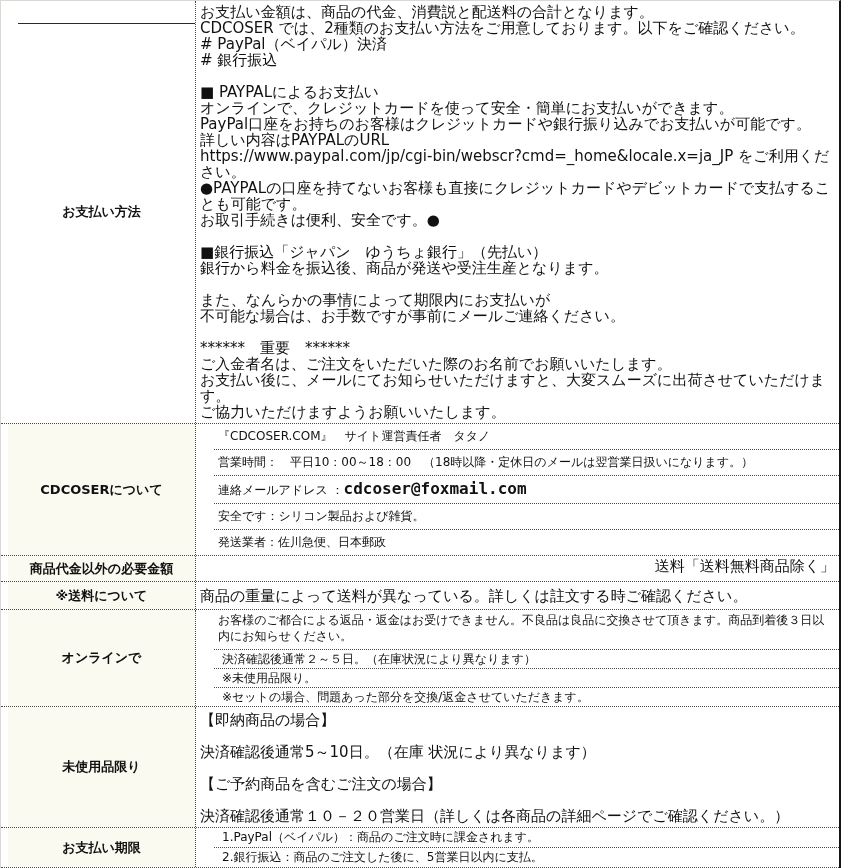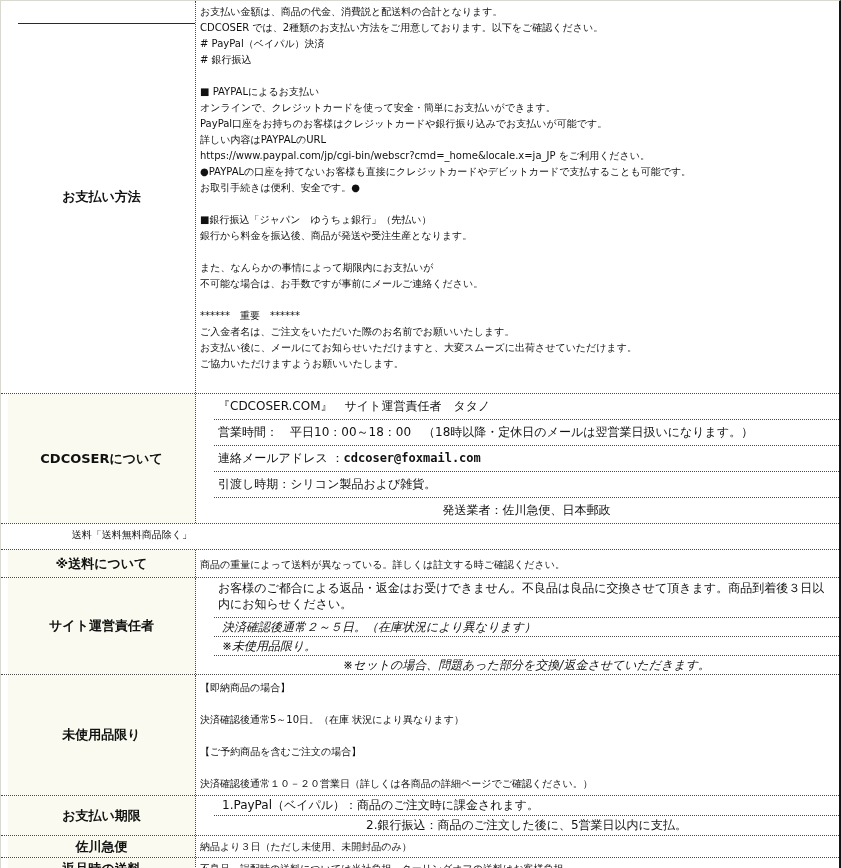--- a/index.html
+++ b/index.html
@@ -37,48 +37,48 @@
     margin-left:7px;
   }
   .label.white { background:#ffffff; position:relative; }
   
   .label.white::after {
     content:""; position:absolute; top:22px; left:10px; right:0;
     border-top:1px solid #2a2a2a;
   }
 
   .content {
-    font-size:10px;
+    font-size:15px;
     line-height:16px;
     padding:3px 4px;
     box-sizing:border-box;
     background:#fff;
   }
   .pre { white-space:pre-line; }
 
   .r1 .content { min-height:392px; }
 
   .subcol { display:flex; flex-direction:column;margin-left:18px; }
   .subrow {
     font-size:12px;
     border-bottom:1px dotted #4a4a4a;
     box-sizing:border-box;
     background:#fff;
   }
-  .subrow:last-child { border-bottom:none; flex:1;text-align:center; }
+  .subrow:last-child { border-bottom:none; flex:1; }
 
   .about .subrow { padding:5px 4px; line-height:15px; }
-  .about .email  { font-weight:bold; font-family:"DejaVu Sans Mono","Liberation Mono",monospace; font-size:12px; }
+  .about .email  { font-weight:bold; font-family:"DejaVu Sans Mono","Liberation Mono",monospace; font-size:16px; }
 
   .extra .content { min-height:25px; line-height:15px;text-align:right; }
   .note  .content { min-height:27px; line-height:15px; padding-top:7px; }
 
   .defect .subrow { padding:2px 4px; line-height:16px; }
   .defect .subrow.tall { min-height:40px; }
-  .defect .subrow.thin { padding:1px 8px;font-style:italic; }
+  .defect .subrow.thin { padding:1px 8px; }
 
   .delivery .content { min-height:113px; padding-top:5px; }
 
   .deadline .subrow { padding:2px 8px; line-height:15px; min-height:18px; }
 
   .retdl  .content { min-height:20px; line-height:14px; padding-top:4px; }
   .retshp .content { min-height:18px; line-height:14px; padding-top:4px; }
 </style>
 </head>
 <body>
@@ -117,39 +117,42 @@
   <section class="row about">
     <div class="label">
       <span>CDCOSERについて</span>
     </div>
     <div class="subcol">
       <div class="subrow">『CDCOSER.COM』　サイト運営責任者　タタノ</div>
       <div class="subrow">営業時間：　平日10：00～18：00　（18時以降・定休日のメールは翌営業日扱いになります。）</div>
       <div class="subrow">
         <span>連絡メールアドレス ：</span><span class="email">cdcoser@foxmail.com</span>
       </div>
-      <div class="subrow">引渡し時期：シリコン製品および雑貨。</div>
+      <div class="subrow">安全です：シリコン製品および雑貨。</div>
       <div class="subrow">発送業者：佐川急便、日本郵政</div>
     </div>
   </section>
 
   <section class="row extra">
+    <div class="label">
+      <span>商品代金以外の必要金額</span>
+    </div>
     <div class="content">送料「送料無料商品除く」</div>
   </section>
 
   <section class="row note">
     <div class="label">
       <span>※送料について</span>
     </div>
     <div class="content">商品の重量によって送料が異なっている。詳しくは註文する時ご確認ください。</div>
   </section>
 
   <section class="row defect">
     <div class="label">
-      <span>サイト運営責任者</span>
+      <span>オンラインで</span>
     </div>
     <div class="subcol">
       <div class="subrow tall">お客様のご都合による返品・返金はお受けできません。不良品は良品に交換させて頂きます。商品到着後３日以内にお知らせください。</div>
       <div class="subrow thin">決済確認後通常２～５日。（在庫状況により異なります）</div>
       <div class="subrow thin">※未使用品限り。</div>
       <div class="subrow thin">※セットの場合、問題あった部分を交換/返金させていただきます。</div>
     </div>
   </section>
 
   <section class="row delivery">

